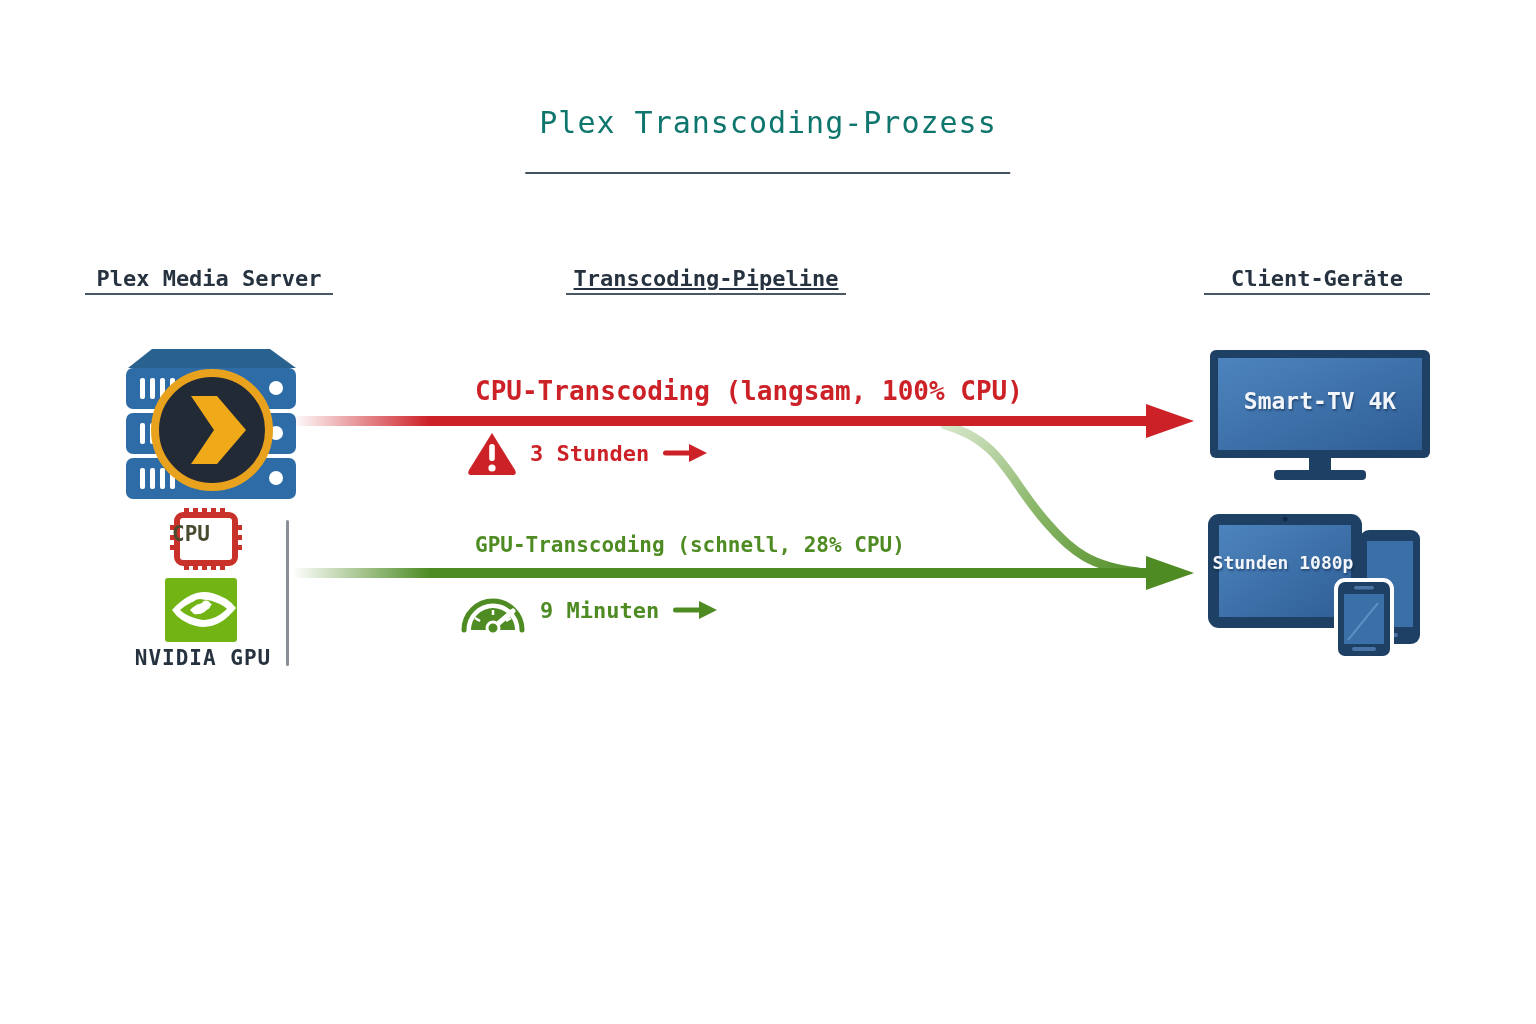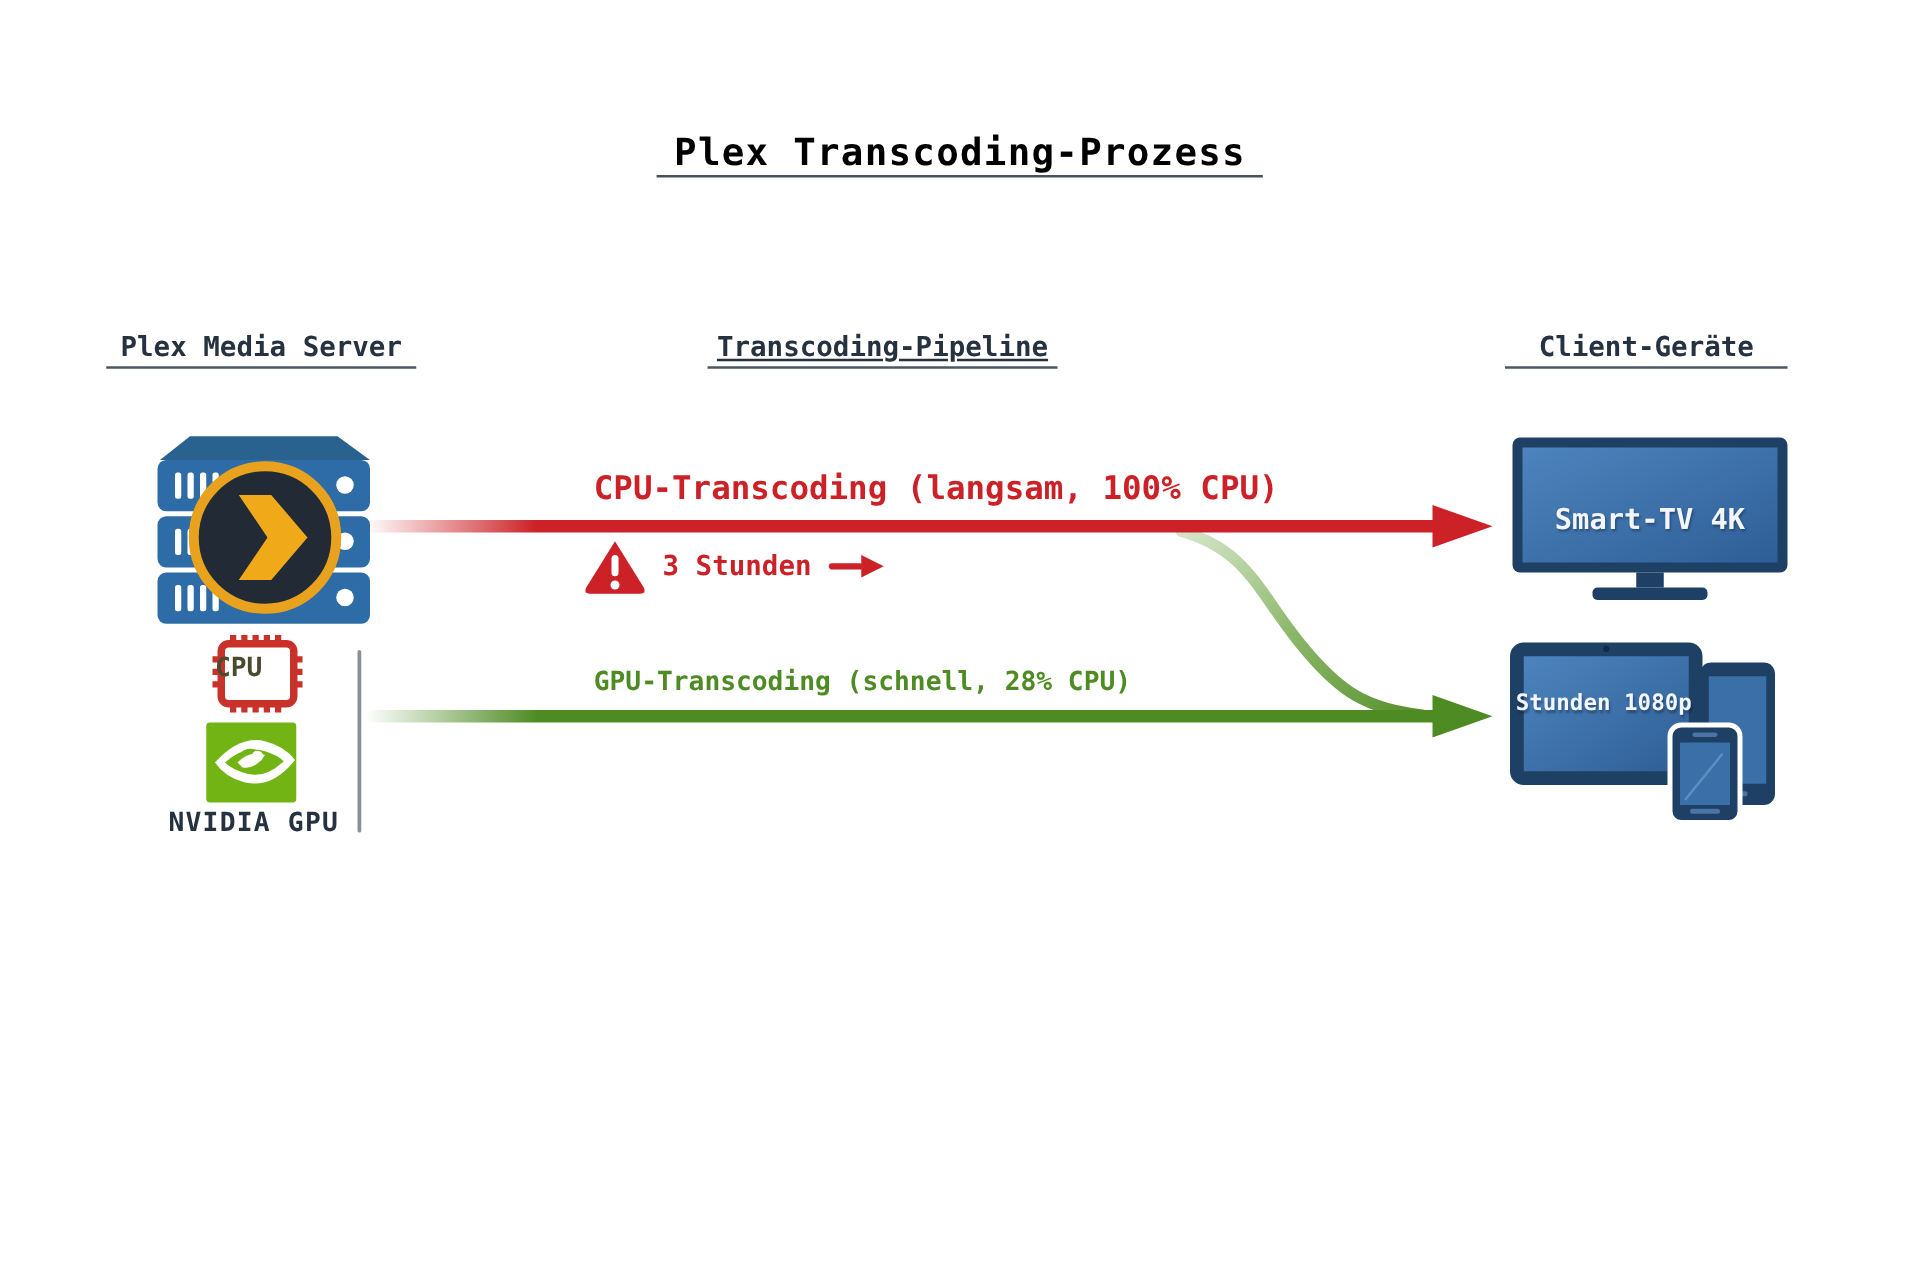--- a/index.html
+++ b/index.html
@@ -1,22 +1,22 @@
 <!DOCTYPE html>
 <html><head>
 <meta charset="utf-8">
 <style>
   * { margin:0; padding:0; box-sizing:border-box; }
   html,body { width:1536px; height:1024px; background:#ffffff; overflow:hidden;
     font-family:"DejaVu Sans Mono","Liberation Mono",monospace; }
   .stage { position:relative; width:1536px; height:1024px; background:#ffffff; }
 
   .title { position:absolute; top:105px; left:50%; transform:translateX(-50%);
-    font-size:30px; font-weight:bold; color:#000000; letter-spacing:1px;
-    border-bottom:2px solid #44525f; padding:0 14px 0 14px; white-space:nowrap; }
+    font-size:30px; font-weight:normal; color:#0f766e; letter-spacing:1px;
+    border-bottom:2px solid #44525f; padding:0 14px 32px 14px; white-space:nowrap; }
 
   .col-header { position:absolute; font-size:22px; font-weight:bold; color:#26323f;
     text-align:center; border-bottom:2px solid #4a5866; padding-bottom:2px; white-space:nowrap; }
   .col-header.server   { left:85px;   width:248px; top:266px; }
   .col-header.pipeline { left:566px;  width:280px; top:266px;text-decoration:underline; }
   .col-header.clients  { left:1204px; width:226px; top:266px; }
 
   .abs { position:absolute; }
 
   .lbl-red   { position:absolute; left:475px; top:376px; font-size:26px; font-weight:bold; color:#cc2127; white-space:nowrap; }
@@ -31,21 +31,21 @@
 
   .cpu-chip-label { position:absolute; left:172px; top:522px; width:68px; 
     font-size:21px; font-weight:bold; color:#4a4a30; }
   .gpu-label { position:absolute; left:118px; top:646px; width:170px; text-align:center;
     font-size:21px; font-weight:bold; color:#26323f; letter-spacing:1px; }
 
   .divider { position:absolute; left:286px; top:520px; width:3px; height:146px;
     background:#8a9096; border-radius:2px; }
 
   .tv-label { position:absolute; left:1210px; top:388px; width:220px; text-align:center;
-    font-size:23px; font-weight:bold; color:#f2f6fa; text-shadow:1px 2px 2px rgba(10,30,60,.45);margin-top:15px; }
+    font-size:23px; font-weight:bold; color:#f2f6fa; text-shadow:1px 2px 2px rgba(10,30,60,.45); }
   .tablet-label { position:absolute; left:1212px; top:552px; width:142px; text-align:center;
     font-size:18px; font-weight:bold; color:#f2f6fa; text-shadow:1px 2px 2px rgba(10,30,60,.45); }
 </style>
 </head>
 <body>
 
 <div class="stage">
 
   <div class="title">Plex Transcoding-Prozess</div>
 
@@ -156,20 +156,38 @@
       <circle cx="26" cy="38" r="3.6" fill="#ffffff"></circle>
     </svg>
     <span class="duration-text red">3 Stunden</span>
     <svg width="48" height="22" viewBox="0 0 48 22">
       <rect x="2" y="8.5" width="28" height="5" rx="2.5" fill="#cc2127"></rect>
       <polygon points="28,2 46,11 28,20" fill="#cc2127"></polygon>
     </svg>
   </div>
 
   <div class="lbl-green">GPU-Transcoding (schnell, 28% CPU)</div>
+  <div class="duration-row green">
+    <svg width="70" height="48" viewBox="0 0 70 48">
+      <path d="M6,44 A29,29 0 1 1 64,44" fill="none" stroke="#4e8c23" stroke-width="5" stroke-linecap="round"></path>
+      <path d="M13,44 A22,22 0 1 1 57,44 Z" fill="#4e8c23"></path>
+      <g stroke="#ffffff" stroke-width="2.5">
+        <line x1="17" y1="32" x2="22" y2="35"></line>
+        <line x1="35" y1="24" x2="35" y2="29"></line>
+        <line x1="53" y1="32" x2="48" y2="35"></line>
+      </g>
+      <line x1="35" y1="42" x2="55" y2="25" stroke="#ffffff" stroke-width="5" stroke-linecap="round"></line>
+      <circle cx="35" cy="42" r="6" fill="#4e8c23" stroke="#ffffff" stroke-width="3"></circle>
+    </svg>
+    <span class="duration-text green">9 Minuten</span>
+    <svg width="48" height="22" viewBox="0 0 48 22">
+      <rect x="2" y="8.5" width="28" height="5" rx="2.5" fill="#4e8c23"></rect>
+      <polygon points="28,2 46,11 28,20" fill="#4e8c23"></polygon>
+    </svg>
+  </div>
 
   <svg class="abs" style="left:1206px; top:346px;" width="228" height="138" viewBox="0 0 228 138">
     <defs>
       <linearGradient id="tvScreen" x1="0" y1="0" x2="1" y2="1">
         <stop offset="0" stop-color="#4d84bd"></stop>
         <stop offset="1" stop-color="#2f5e96"></stop>
       </linearGradient>
     </defs>
     <rect x="4" y="4" width="220" height="108" rx="6" fill="#1d4064"></rect>
     <rect x="12" y="12" width="204" height="92" fill="url(#tvScreen)"></rect>

